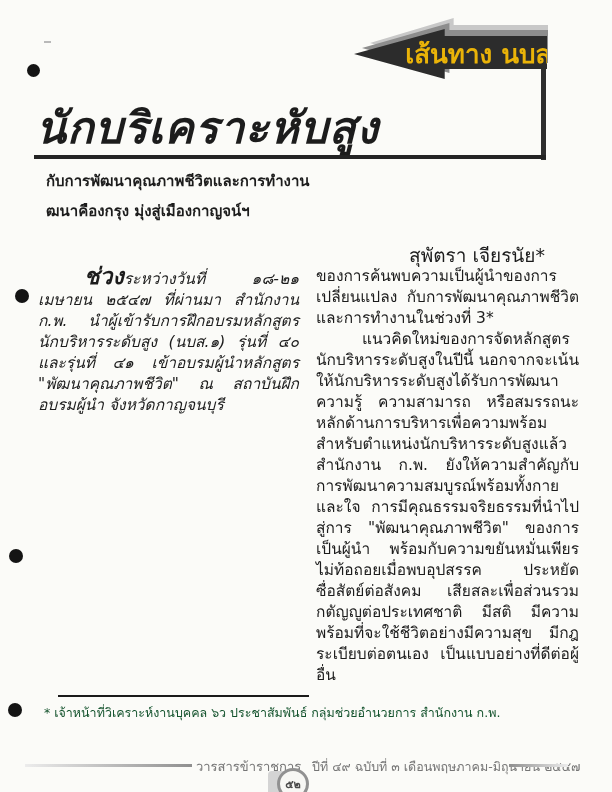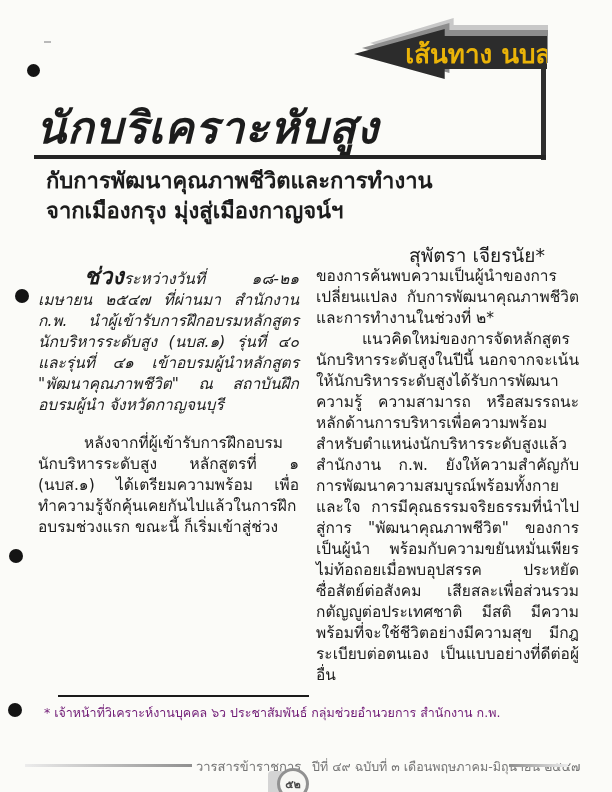--- a/index.html
+++ b/index.html
@@ -35,21 +35,21 @@
   .h-rule{position:absolute;left:34px;top:155px;width:512px;height:4px;background:#242424;}
 
   
   .headline{
     position:absolute;left:36px;top:92px;
     font-size:44px;font-weight:bold;font-style:italic;
     white-space:nowrap;letter-spacing:1px;
   }
   .subtitle{
     position:absolute;left:46px;top:166px;
-    font-size:22px;font-weight:bold;line-height:30px;
+    font-size:15px;font-weight:bold;line-height:30px;
   }
   .byline{
     position:absolute;right:67px;top:240px;
     font-size:19px;
   }
 
   
   .columns{
     position:absolute;left:38px;top:266px;width:541px;
     display:flex;gap:17px;
@@ -58,21 +58,21 @@
   .col-left{width:261px;}
   .col-right{width:263px;}
   .col p{margin:0;text-indent:46px;}
   .col p.noindent{text-indent:0;}
   .col-left .intro{font-style:italic;}
   .lead-word{font-size:23px;font-weight:bold;}
   .p-gap{margin-top:17px !important;}
 
   
   .footnote-rule{position:absolute;left:58px;top:695px;width:251px;height:2px;background:#1a1a1a;}
-  .footnote{position:absolute;left:44px;top:703px;width:520px;font-size:12.5px;color:#701a75;}
+  .footnote{position:absolute;left:44px;top:703px;width:520px;font-size:12.5px;color:#14532d;}
 
   
   .footer-rule{position:absolute;top:764px;height:3px;}
   .footer-rule.left{left:25px;width:167px;background:linear-gradient(to right,#ececec,#8f8f8f);}
   .footer-rule.right{left:509px;width:59px;background:linear-gradient(to right,#8f8f8f,#ececec);}
   .footer-journal{position:absolute;left:196px;top:756px;font-size:13px;color:#757575;}
   .footer-issue{position:absolute;left:312px;top:757px;font-size:12.5px;color:#757575;white-space:nowrap;}
   .page-badge{position:absolute;left:268px;top:768px;width:44px;height:36px;}
   .page-badge .back{position:absolute;left:0;top:3px;width:36px;height:29px;background:#d4d4d4;border-radius:4px;}
   .page-badge .ring{
@@ -100,31 +100,30 @@
       <span class="banner-label">เส้นทาง นบส.</span>
     </div>
   </div>
 
   <div class="v-rule"></div>
   <div class="h-rule"></div>
 
   <div class="headline">นักบริเคราะหับสูง</div>
   <div class="subtitle">
     <span>กับการพัฒนาคุณภาพชีวิตและการทำงาน</span><br>
-    <span>จากเมืองกรุง มุ่งสู่เมืองกาญจน์ฯ</span>
+    <span>ฒนาคืองกรุง มุ่งสู่เมืองกาญจน์ฯ</span>
   </div>
   <div class="byline">สุพัตรา เจียรนัย*</div>
 
   <div class="columns">
     <div class="col col-left">
       <p class="intro"><span class="lead-word">ช่วง</span><span>ระหว่างวันที่ ๑๘-๒๑ เมษายน ๒๕๔๗ ที่ผ่านมา สำนักงาน ก.พ. นำผู้เข้ารับการฝึกอบรมหลักสูตรนักบริหารระดับสูง (นบส.๑) รุ่นที่ ๔๐ และรุ่นที่ ๔๑ เข้าอบรมผู้นำหลักสูตร "พัฒนาคุณภาพชีวิต" ณ สถาบันฝึกอบรมผู้นำ จังหวัดกาญจนบุรี</span></p>
-      <p class="p-gap">หลังจากที่ผู้เข้ารับการฝึกอบรมนักบริหารระดับสูง หลักสูตรที่ ๑ (นบส.๑) ได้เตรียมความพร้อม เพื่อทำความรู้จักคุ้นเคยกันไปแล้วในการฝึกอบรมช่วงแรก ขณะนี้ ก็เริ่มเข้าสู่ช่วง</p>
     </div>
     <div class="col col-right">
-      <p class="noindent">ของการค้นพบความเป็นผู้นำของการเปลี่ยนแปลง กับการพัฒนาคุณภาพชีวิตและการทำงานในช่วงที่ ๒*</p>
+      <p class="noindent">ของการค้นพบความเป็นผู้นำของการเปลี่ยนแปลง กับการพัฒนาคุณภาพชีวิตและการทำงานในช่วงที่ 3*</p>
       <p>แนวคิดใหม่ของการจัดหลักสูตรนักบริหารระดับสูงในปีนี้ นอกจากจะเน้นให้นักบริหารระดับสูงได้รับการพัฒนาความรู้ ความสามารถ หรือสมรรถนะหลักด้านการบริหารเพื่อความพร้อมสำหรับตำแหน่งนักบริหารระดับสูงแล้ว สำนักงาน ก.พ. ยังให้ความสำคัญกับการพัฒนาความสมบูรณ์พร้อมทั้งกายและใจ การมีคุณธรรมจริยธรรมที่นำไปสู่การ "พัฒนาคุณภาพชีวิต" ของการเป็นผู้นำ พร้อมกับความขยันหมั่นเพียรไม่ท้อถอยเมื่อพบอุปสรรค ประหยัดซื่อสัตย์ต่อสังคม เสียสละเพื่อส่วนรวม กตัญญูต่อประเทศชาติ มีสติ มีความพร้อมที่จะใช้ชีวิตอย่างมีความสุข มีกฎระเบียบต่อตนเอง เป็นแบบอย่างที่ดีต่อผู้อื่น</p>
     </div>
   </div>
 
   <div class="footnote-rule"></div>
   <div class="footnote">* เจ้าหน้าที่วิเคราะห์งานบุคคล ๖ว ประชาสัมพันธ์ กลุ่มช่วยอำนวยการ สำนักงาน ก.พ.</div>
 
   <div class="footer-rule left"></div>
   <div class="footer-journal">วารสารข้าราชการ</div>
   <div class="page-badge">

